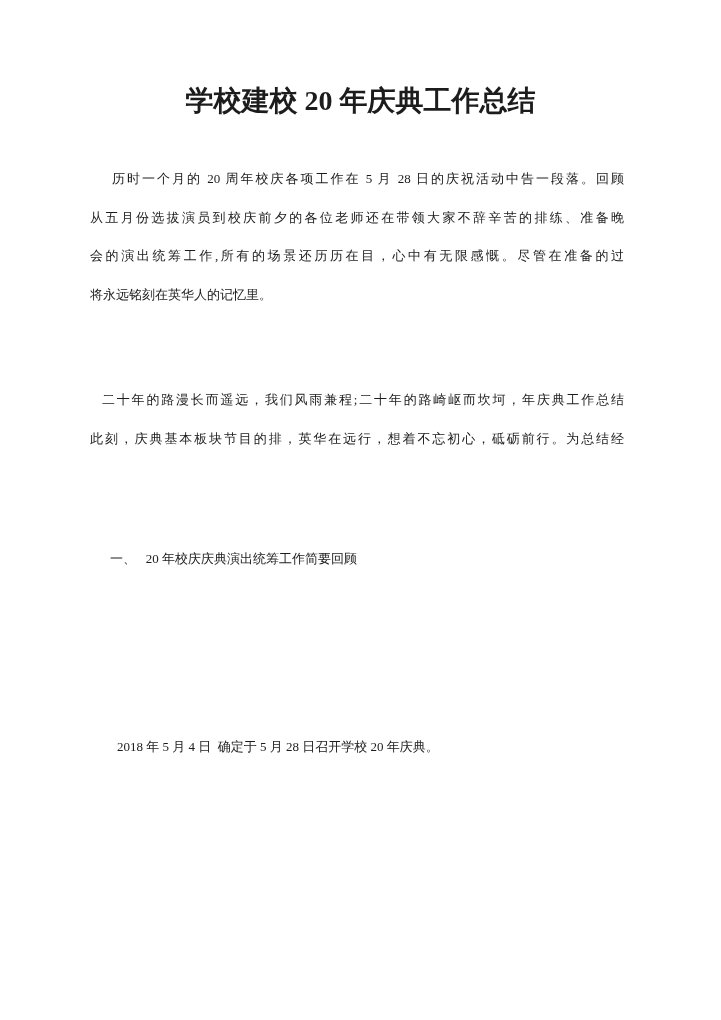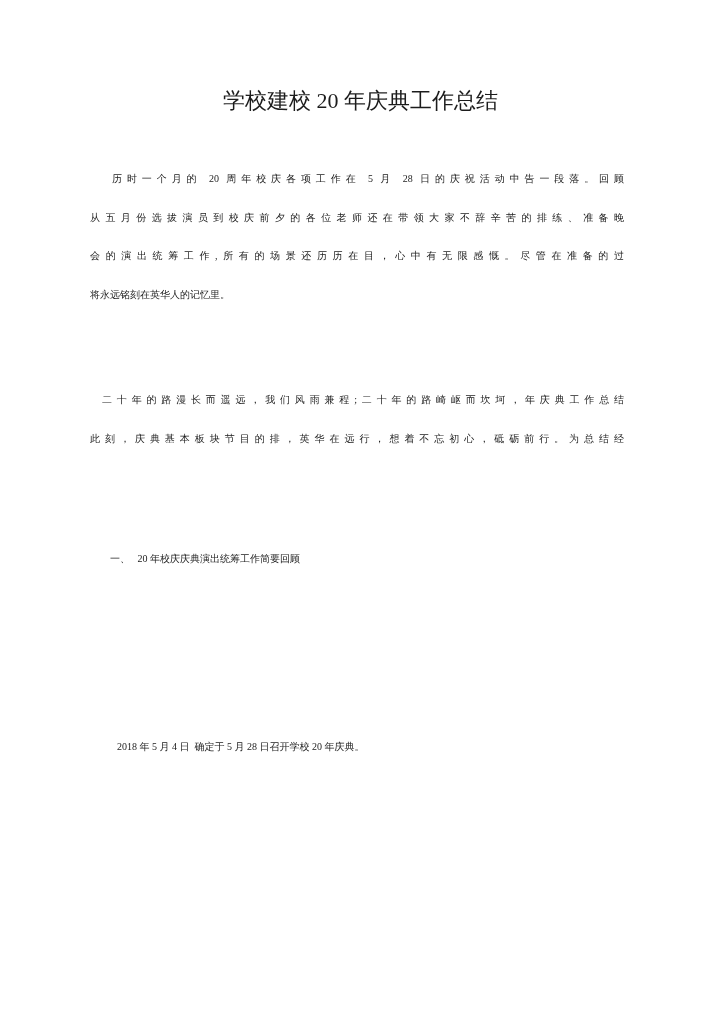--- a/index.html
+++ b/index.html
@@ -17,27 +17,27 @@
     left: 90px;
     width: 534px;
   }
   .title-block {
     position: absolute;
     left: 0;
     width: 721px;
     text-align: center;
   }
   .doc-title {
-    font-size: 22px;
+    font-size: 28px;
     line-height: 40px;
-    font-weight: normal;
+    font-weight: bold;
     white-space: pre-wrap;
   }
   .line {
-    font-size: 10px;
+    font-size: 13px;
     line-height: 38.7px;
     height: 38.7px;
     white-space: pre-wrap;
     text-align: left;
   }
   
   .jl {
     text-align: justify;
     text-align-last: justify;
   }

